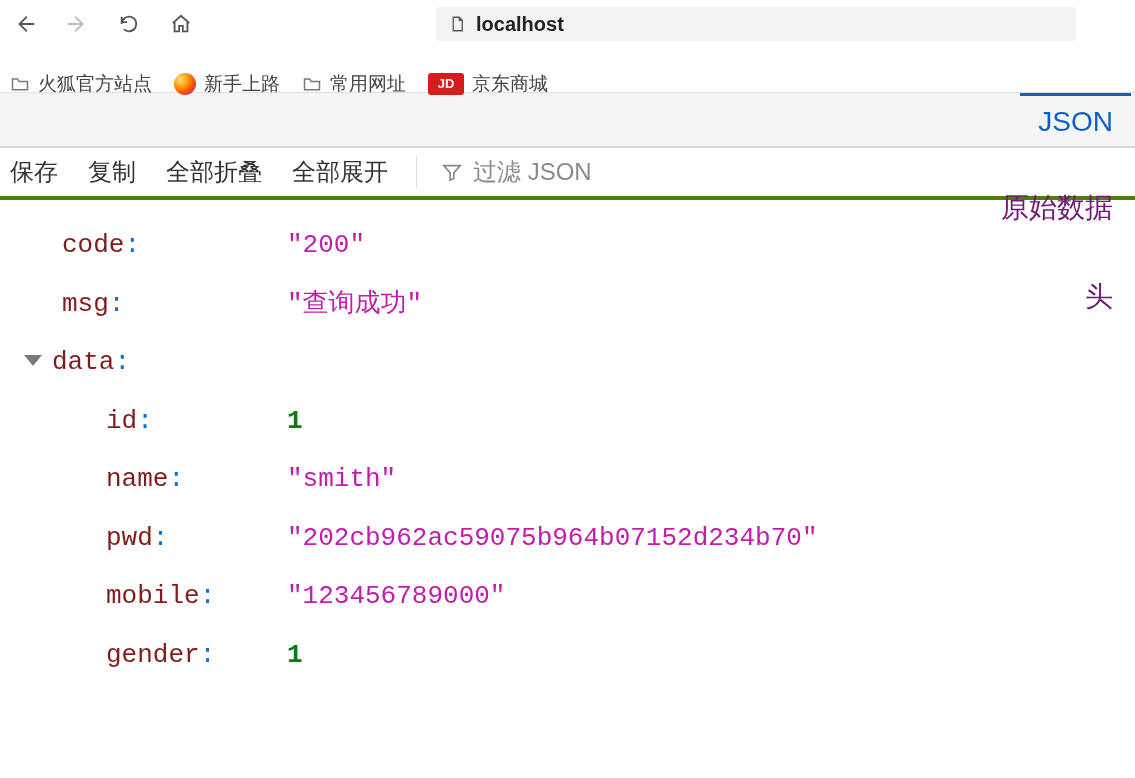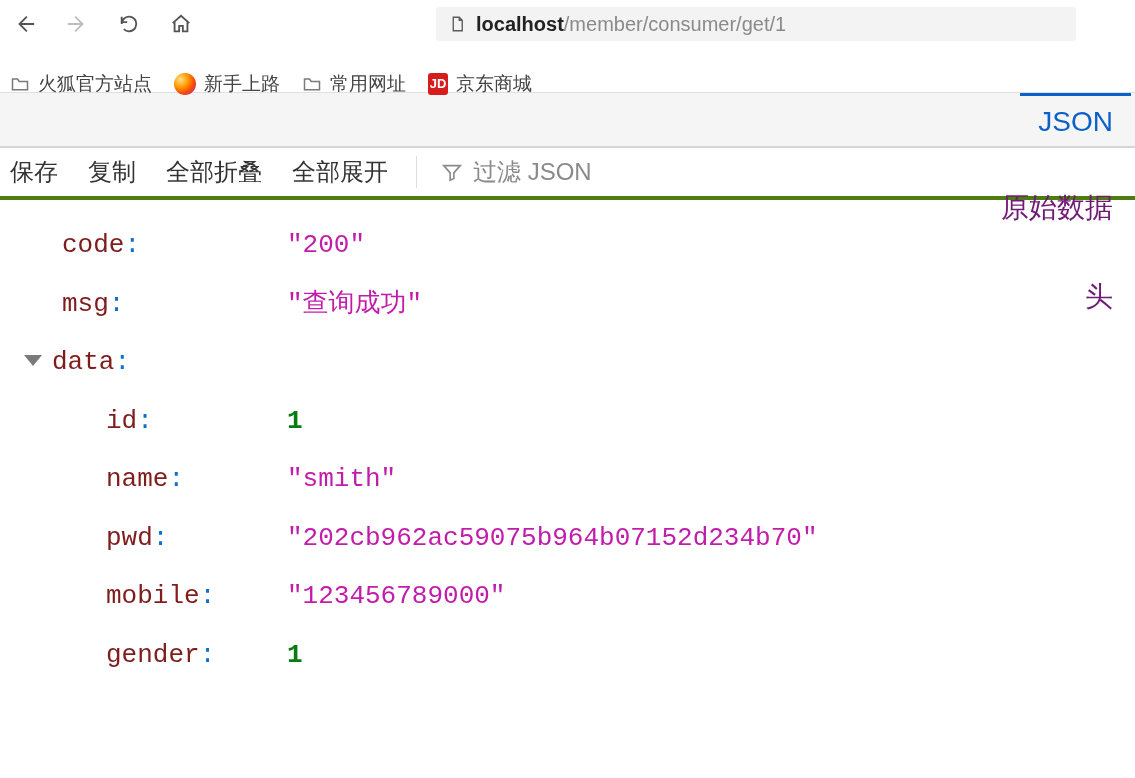--- a/index.html
+++ b/index.html
@@ -72,21 +72,21 @@
     gap: 8px;
     cursor: pointer;
     margin-top: 27px;
   }
   .folder-icon { width:20px; height:20px; stroke:#7a7a7a; fill:none; stroke-width:1.8; }
   .fx-icon {
     width: 22px; height: 22px; border-radius: 50%;
     background: radial-gradient(circle at 30% 30%, #ffe089 0%, #ff9a00 35%, #ff4f00 60%, #b02092 95%);
   }
   .jd-icon {
-    width: 20px; height: 22px; background:#d71c1c; color:#fff;
+    width: 36px; height: 22px; background:#d71c1c; color:#fff;
     font-size:13px; font-weight:700; display:flex; align-items:center; justify-content:center;
     border-radius:3px;
   }
 
   
   .view-tabs {
     display: flex;
     align-items: flex-end;
     height: 56px;
     background: #f5f5f5;
@@ -185,21 +185,20 @@
         <path d="M3 11l9-8 9 8M5 10v10h5v-6h4v6h5V10"></path>
       </svg>
   </button>
 
   <div class="addr-wrap">
     <div class="addr-bar">
       <svg viewBox="0 0 24 24">
           <path d="M7 3h8l4 4v14H7z M15 3v4h4"></path>
         </svg>
       <span class="url-host">localhost</span>
-        <span class="url-rest">/member/consumer/get/1</span>
     </div>
   </div>
 </div>
 
 <div class="bookmark-bar">
   <div class="bookmark-item">
     <svg class="folder-icon" viewBox="0 0 24 24">
         <path d="M3 6h6l2 3h10v10H3z"></path>
       </svg>
     <span>火狐官方站点</span>

